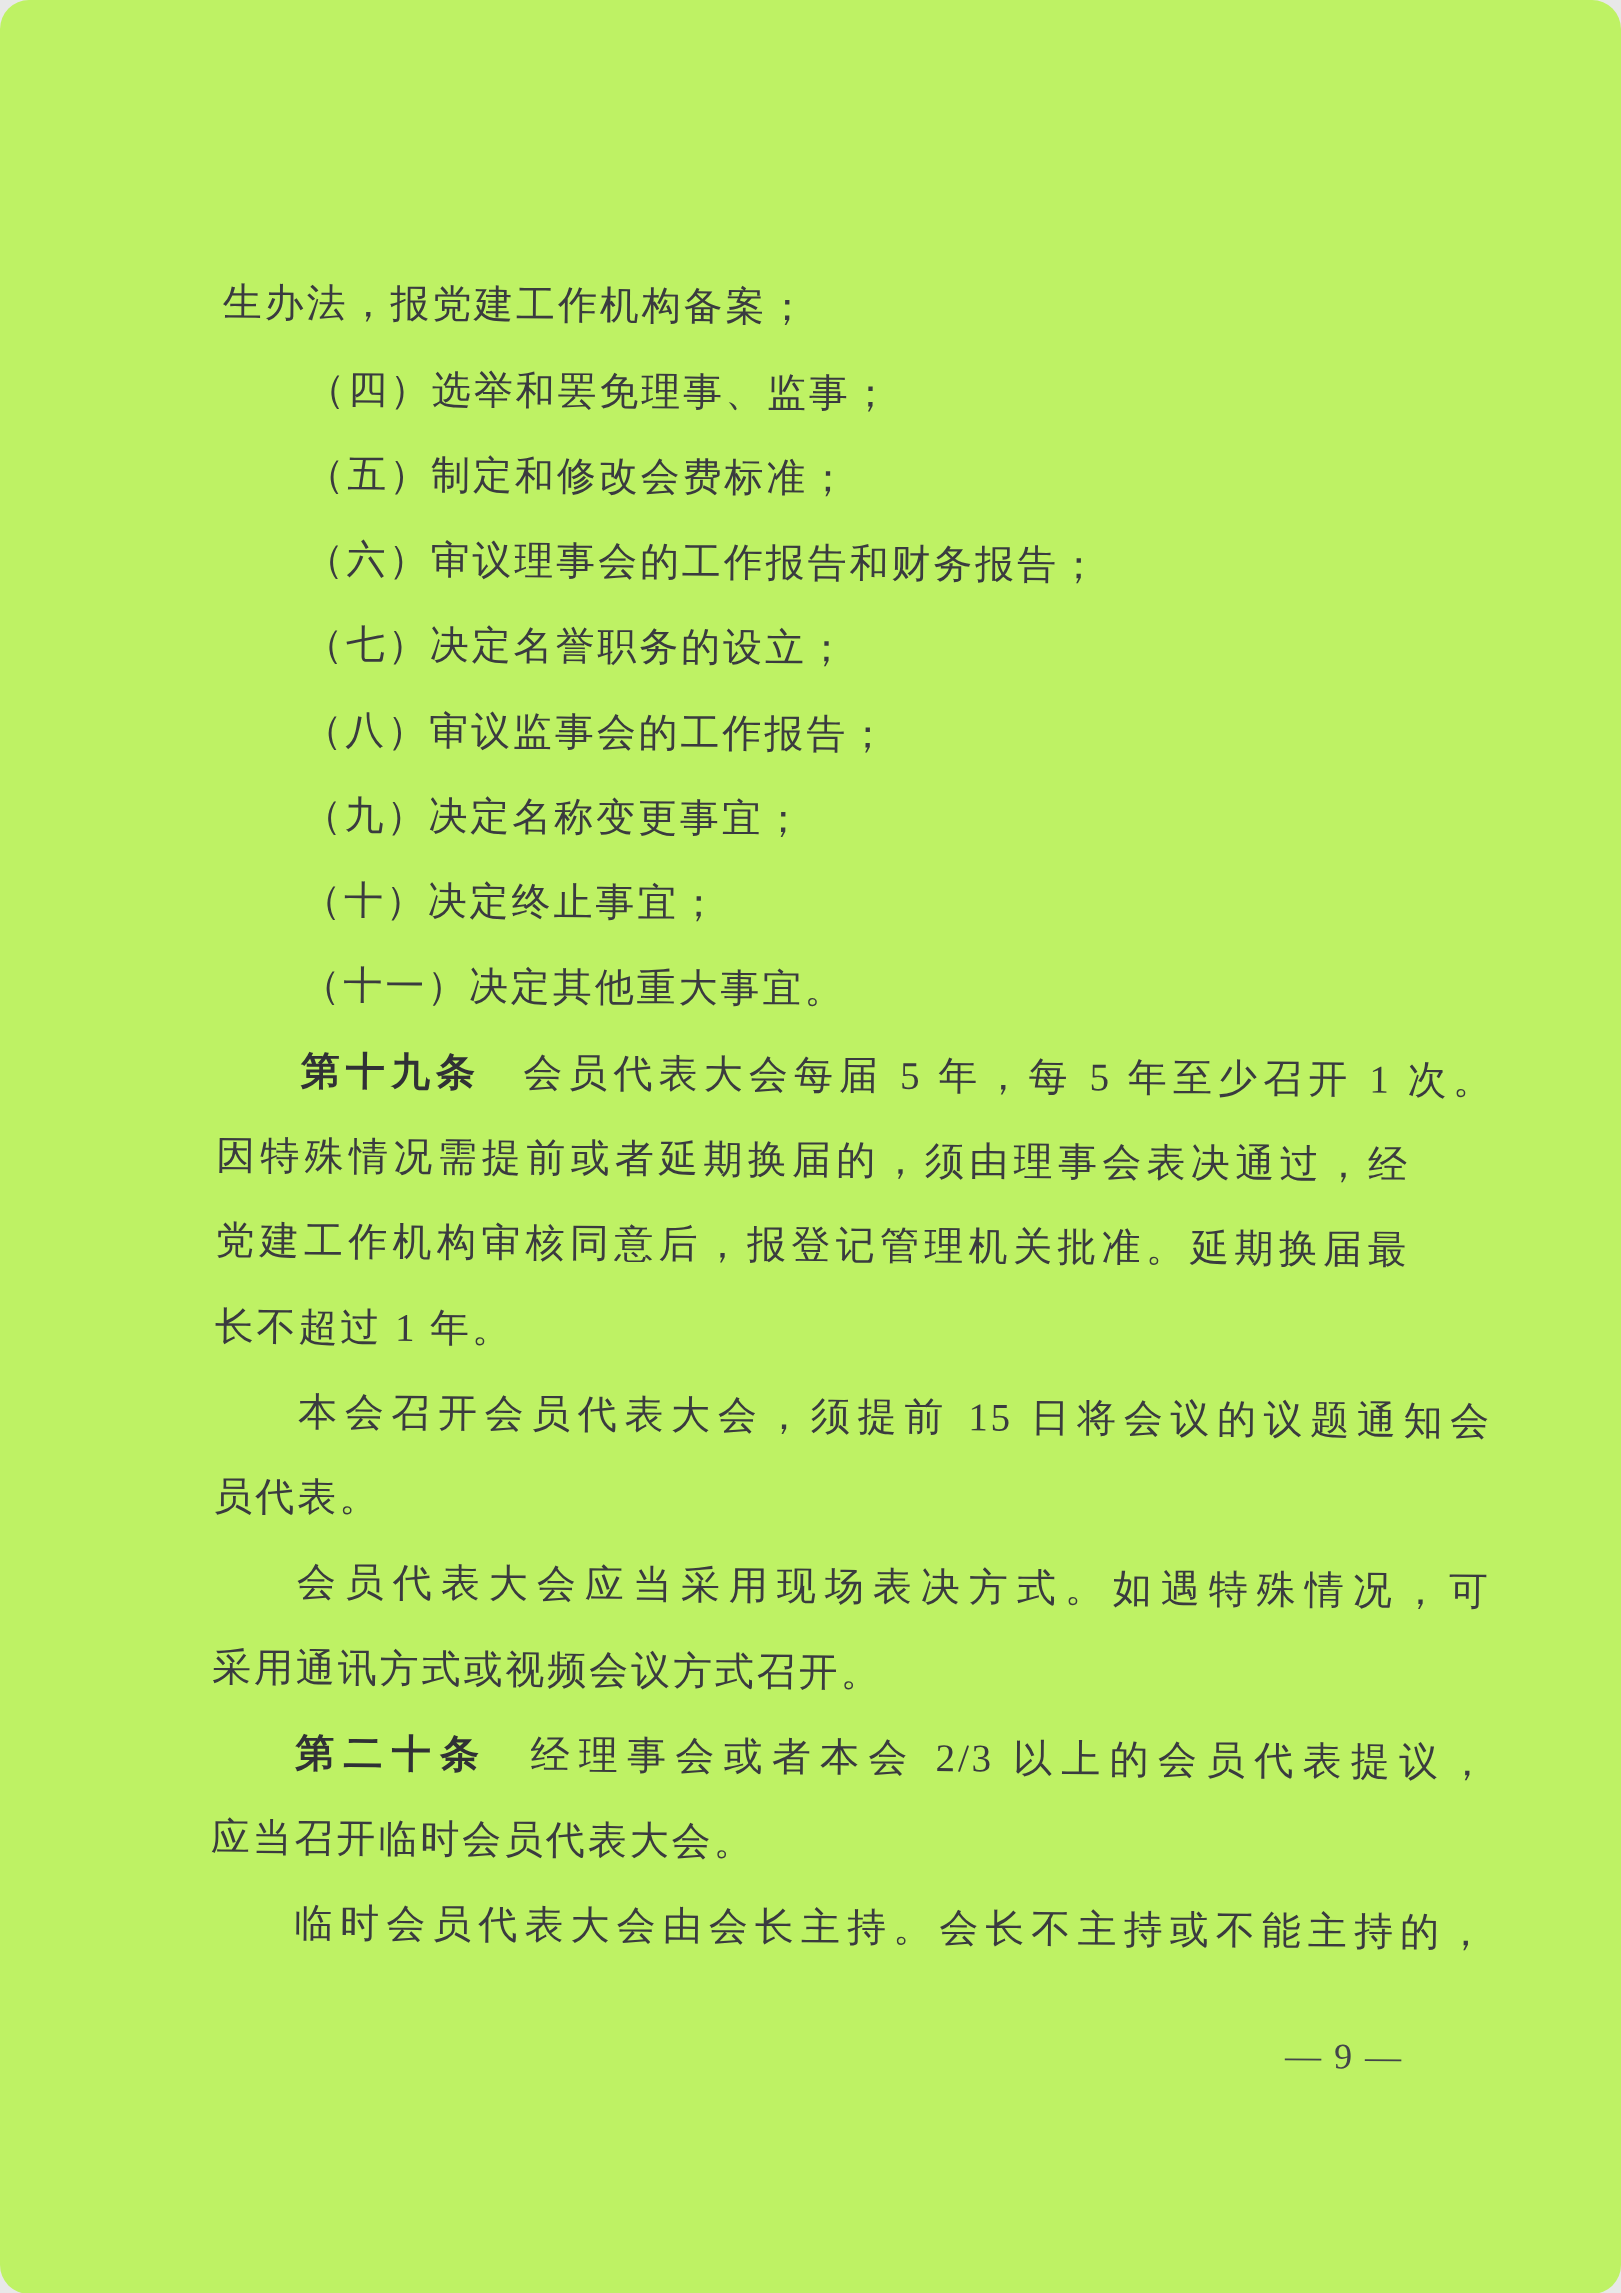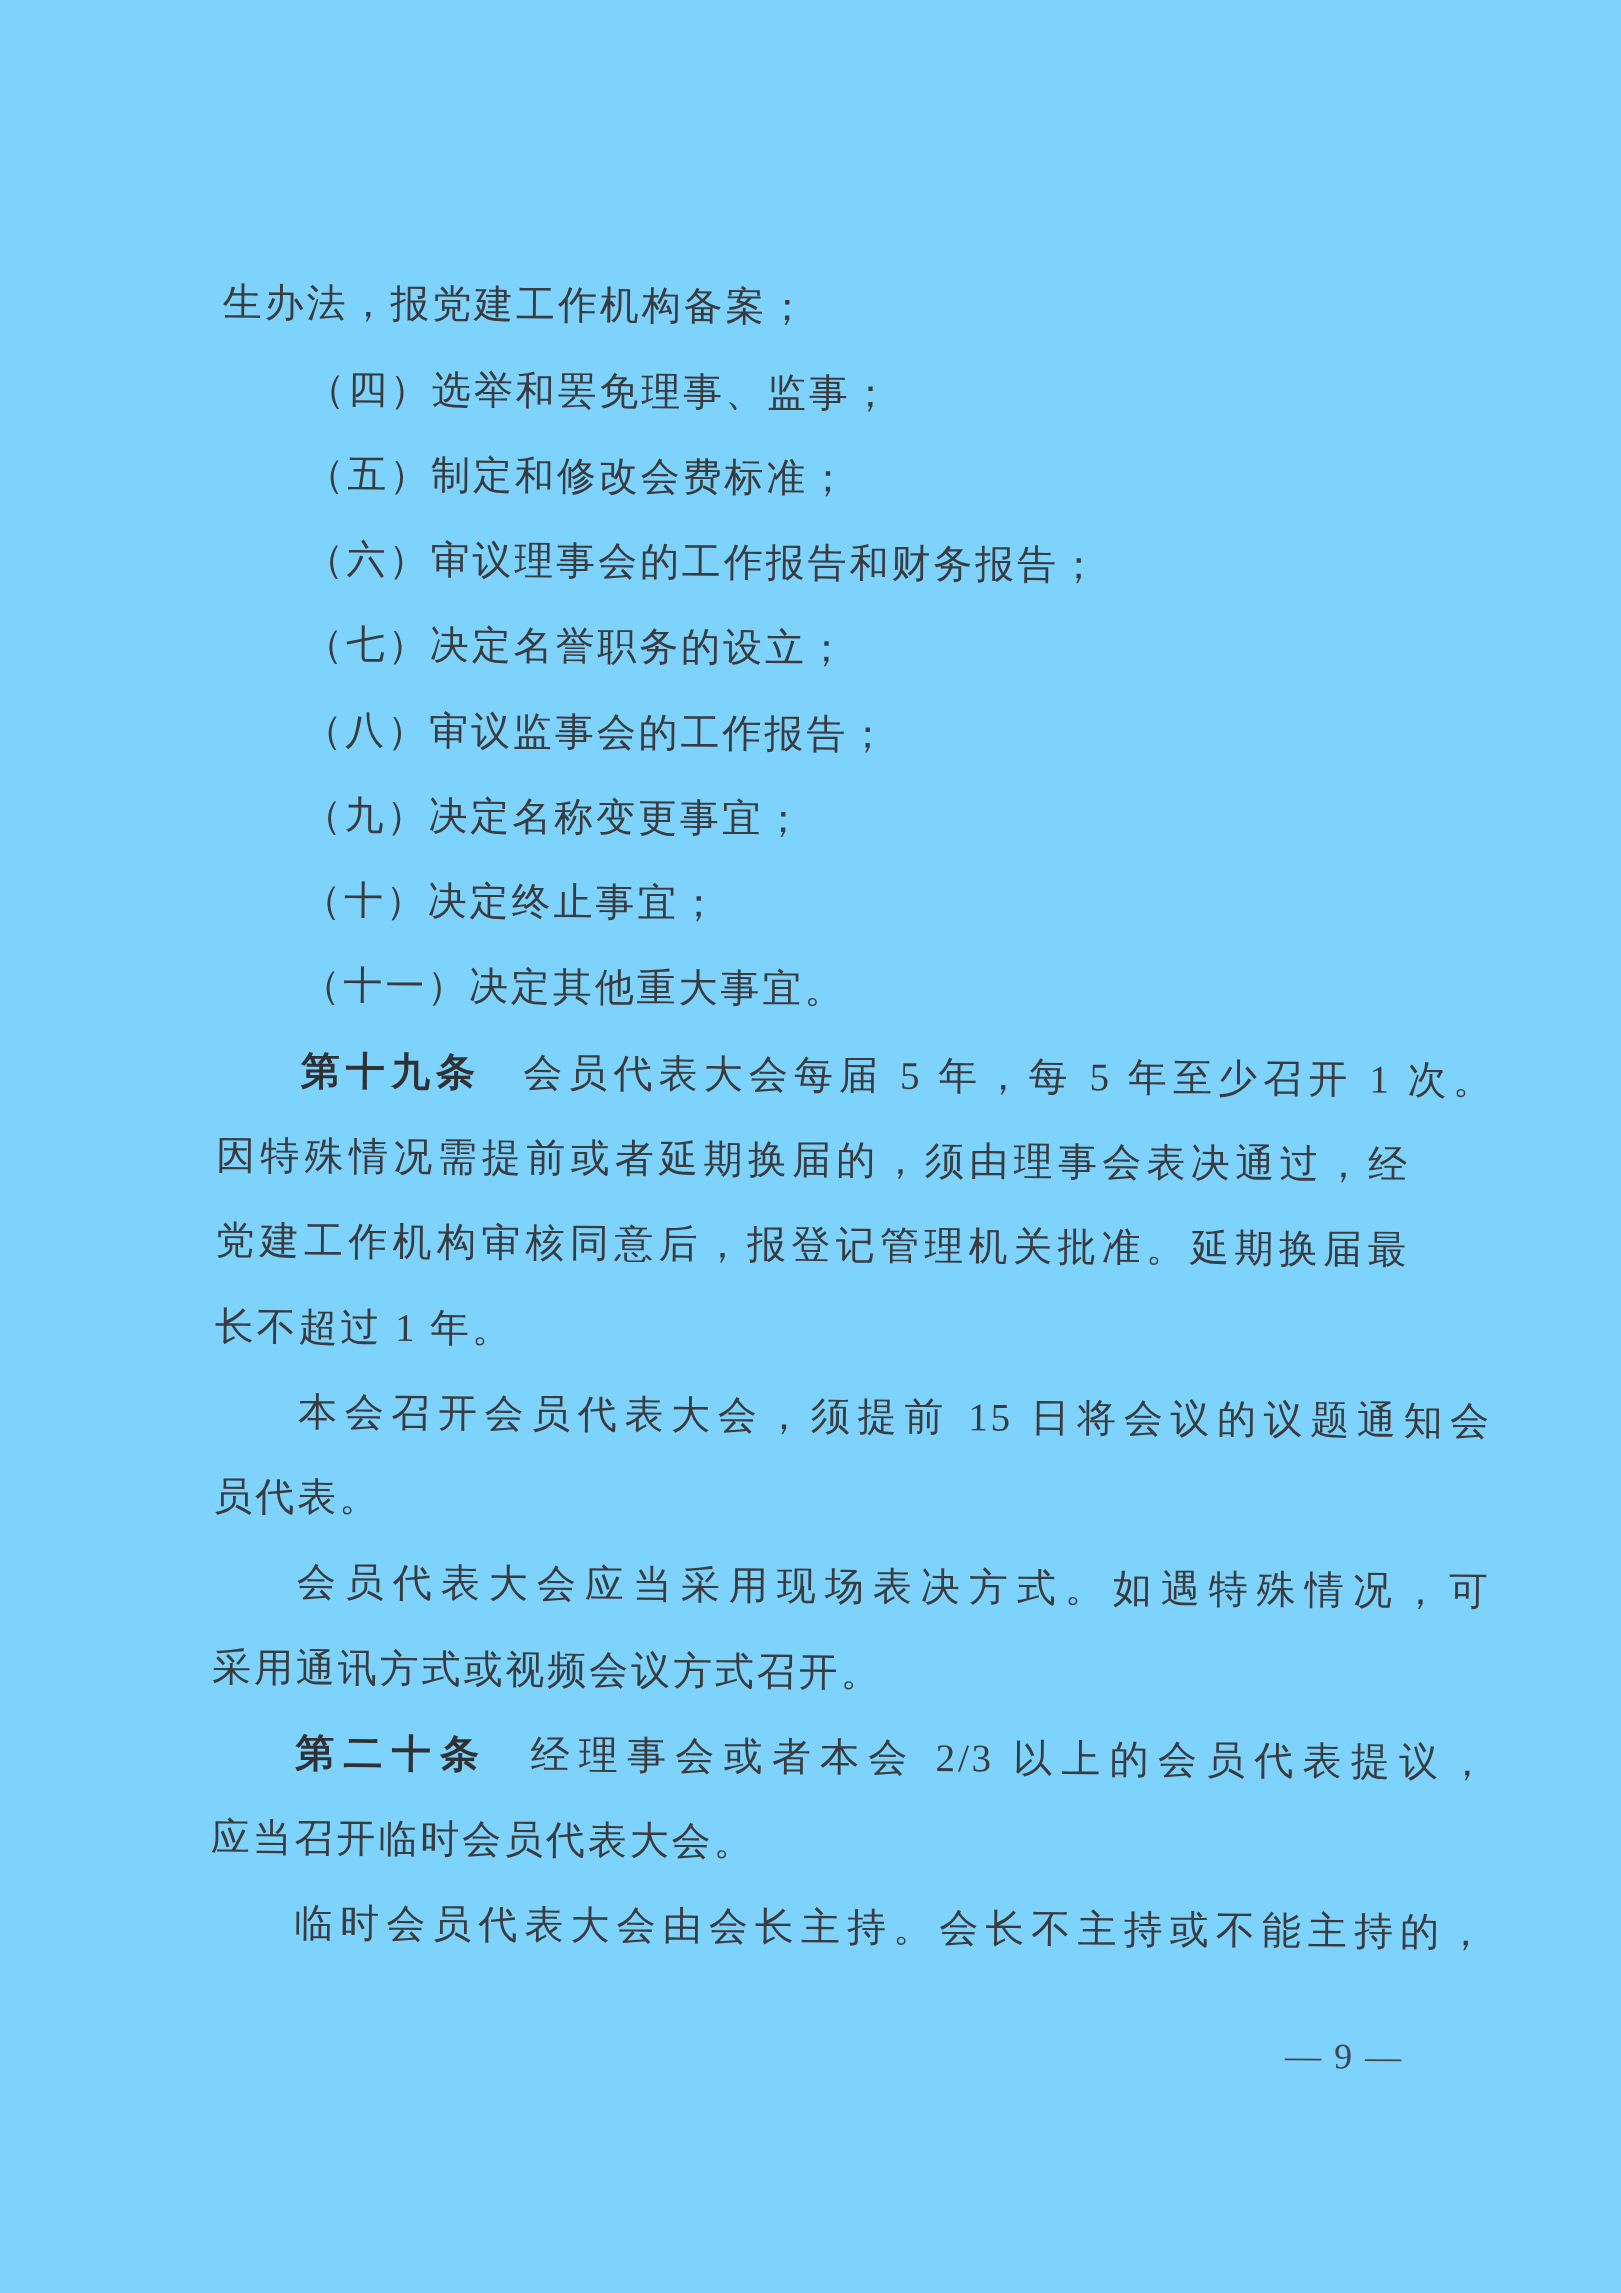--- a/index.html
+++ b/index.html
@@ -1,23 +1,24 @@
 <!DOCTYPE html>
 <html><head>
 <meta charset="utf-8">
 <style>
   html, body { margin: 0; padding: 0; background: #e8e8e8; }
   .page {
     position: relative;
     width: 1621px;
     height: 2294px;
-    background: #7dd3fc;
+    background: #bef264;
     overflow: hidden;
     font-family: "Liberation Serif", "DejaVu Serif", serif;
     color: #3a3b3f;
+    border-radius: 29px;
   }
   .sheet {
     position: absolute;
     left: 0; top: 0; right: 0; bottom: 0;
     transform: rotate(0.45deg);
     transform-origin: 50% 40%;
   }
   .ln {
     position: absolute;
     left: 218px;

